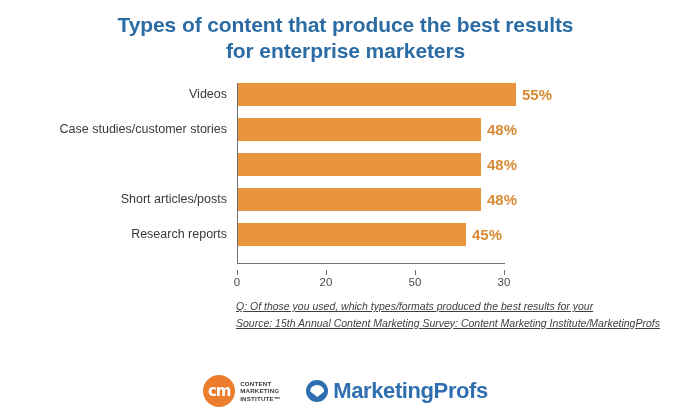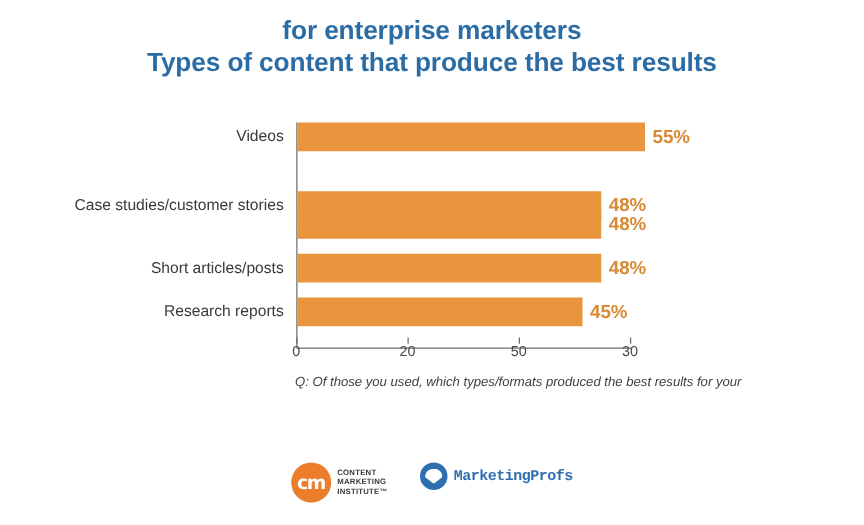--- a/index.html
+++ b/index.html
@@ -30,21 +30,21 @@
     letter-spacing: -0.1px;
   }
   #chart-title .tline {
     display: block;
   }
 
   
   #plot {
     position: absolute;
     left: 0;
-    top: 94px;
+    top: 79px;
     width: 691px;
     height: 190px;
   }
 
   
   #y-axis-line {
     position: absolute;
     left: 237px;
     top: 4px;
     width: 1px;
@@ -126,32 +126,32 @@
   #footnote {
     position: absolute;
     left: 236px;
     top: 298px;
     width: 450px;
     font-size: 10.5px;
     font-style: italic;
     color: #3f3f3f;
     line-height: 16.5px;
   }
-  #footnote .fline { display: block; white-space: nowrap; }
+  #footnote .fline { display: block; white-space: nowrap; text-decoration: underline; }
 
   
   #logos {
     position: absolute;
     left: 0;
     top: 370px;
     width: 691px;
     height: 42px;
     display: flex;
     justify-content: center;
-    align-items: flex-start;
+    align-items: center;
     gap: 26px;
   }
   .logo-block {
     display: flex;
     align-items: center;
     gap: 5px;
   }
   
   #cmi-mark {
     width: 32px;
@@ -189,46 +189,46 @@
     position: absolute;
     left: 4px;
     top: 5px;
     width: 14px;
     height: 12px;
     background: #ffffff;
     border-radius: 50% 50% 45% 45%;
     clip-path: polygon(0 0, 100% 0, 100% 55%, 50% 100%, 0 55%);
   }
   #mp-wordmark {
-    font-size: 12px;
+    font-size: 22px;
     font-weight: bold;
     color: #2f6fb0;
     letter-spacing: -0.4px;
-    font-family: Liberation Mono, monospace;
+    font-family: Liberation Sans, sans-serif;
   }
 </style>
 </head>
 <body>
 
 <div id="chart-title">
+  <span class="tline">Types of content that produce the best results</span>
   <span class="tline">for enterprise marketers</span>
-  <span class="tline">Types of content that produce the best results</span>
 </div>
 
 <div id="plot">
   <div id="y-axis-line"></div>
   <div id="x-axis-line"></div>
 
   <div class="bar-row" style="top:4px;">
     <div class="cat-label">Videos</div>
     <div class="bar" style="width:278px;"></div>
     <div class="val-label" style="left:522px;">55%</div>
   </div>
 
-  <div class="bar-row" style="top:39px;margin-top:20px;">
+  <div class="bar-row" style="top:39px;">
     <div class="cat-label">Case studies/customer stories</div>
     <div class="bar" style="width:243px;"></div>
     <div class="val-label" style="left:487px;">48%</div>
   </div>
 
   <div class="bar-row" style="top:74px;">
     <div class="bar" style="width:243px;"></div>
     <div class="val-label" style="left:487px;">48%</div>
   </div>
 
@@ -254,20 +254,21 @@
 
   <div class="tick-mark" style="left:415px;"></div>
   <div class="tick-text" style="left:415px;">50</div>
 
   <div class="tick-mark" style="left:504px;"></div>
   <div class="tick-text" style="left:504px;">30</div>
 </div>
 
 <div id="footnote">
   <span class="fline">Q: Of those you used, which types/formats produced the best results for your</span>
+  <span class="fline">Source: 15th Annual Content Marketing Survey: Content Marketing Institute/MarketingProfs</span>
 </div>
 
 <div id="logos">
   <div class="logo-block">
     <div id="cmi-mark">cm</div>
     <div id="cmi-words">
       <span>CONTENT</span>
       <span>MARKETING</span>
       <span>INSTITUTE™</span>
     </div>

